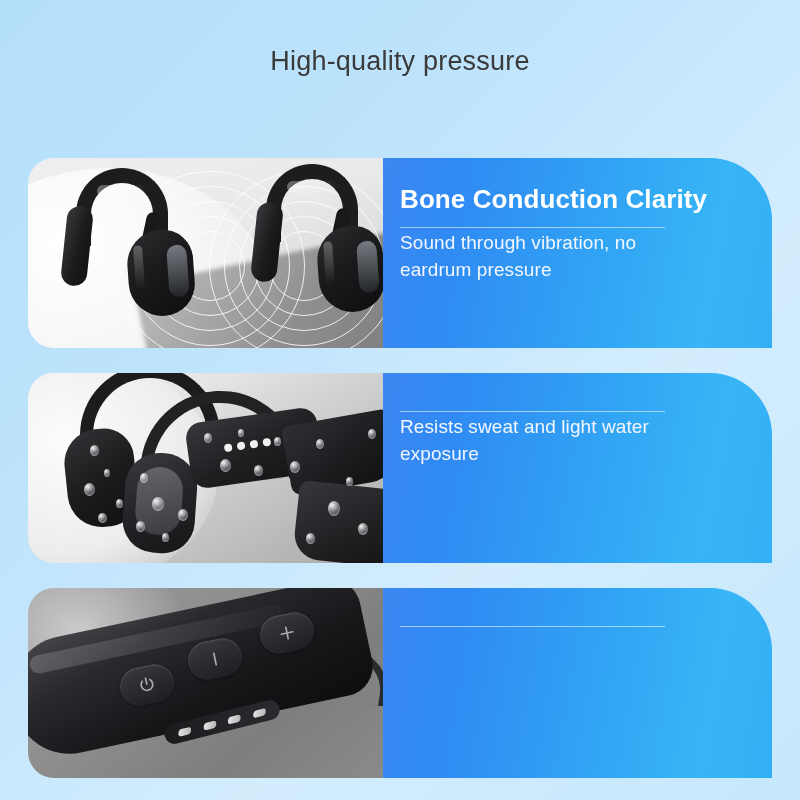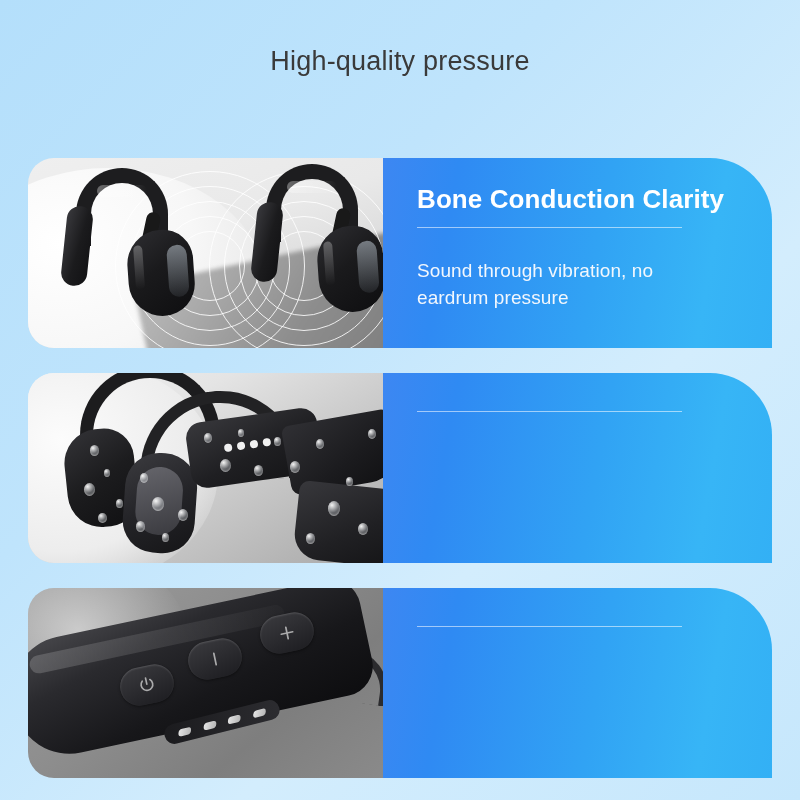--- a/index.html
+++ b/index.html
@@ -72,40 +72,40 @@
     border-top-left-radius: 26px;
     border-bottom-left-radius: 26px;
   }
 
   .card-panel {
     position: relative;
     flex: 1 1 auto;
     height: 190px;
     background: linear-gradient(100deg, #3d87f2 0%, #2f8af3 18%, #31a3f4 55%, #37b5f6 82%, #33b0f5 100%);
     border-top-right-radius: 62px;
-    padding: 26px 30px 0 34px;
+    padding: 26px 30px 0 17px;
   }
 
   .card-title {
     color: #ffffff;
     font-size: 26px;
     font-weight: bold;
     line-height: 1.18;
     letter-spacing: 0.1px;
   }
 
   .card-divider {
     margin-top: 12px;
     width: 265px;
     height: 1px;
     background: rgba(255,255,255,0.55);
   }
 
   .card-desc {
-    margin-top: 30px;
+    margin-top: 2px;
     color: #f2f7fd;
     font-size: 19px;
     line-height: 1.42;
     font-weight: 400;
     max-width: 300px;
     letter-spacing: 0.1px;
   }
 
   
   .scene1 { background: linear-gradient(160deg,#efefef 0%, #e9e9e9 45%, #d9d9d9 72%, #8e8e8e 100%); }
@@ -357,20 +357,21 @@
       <div class="drop" style="left:288px;top:66px;width:8px;height:10px;"></div>
       <div class="drop" style="left:300px;top:128px;width:12px;height:15px;"></div>
       <div class="drop" style="left:318px;top:104px;width:7px;height:9px;"></div>
       <div class="drop" style="left:330px;top:150px;width:10px;height:12px;"></div>
       <div class="drop" style="left:278px;top:160px;width:9px;height:11px;"></div>
       <div class="drop" style="left:340px;top:56px;width:8px;height:10px;"></div>
     </div>
 
     <div class="card-panel">
       <div class="card-divider"></div>
+      <div class="card-desc">Resists sweat and light water exposure</div>
     </div>
   </div>
 
   <div class="card">
     <div class="card-media scene3">
       <div class="hilite"></div>
       <div class="cable3"></div>
       <div class="bar3"></div>
 
       <div class="btn3 btn-power">

